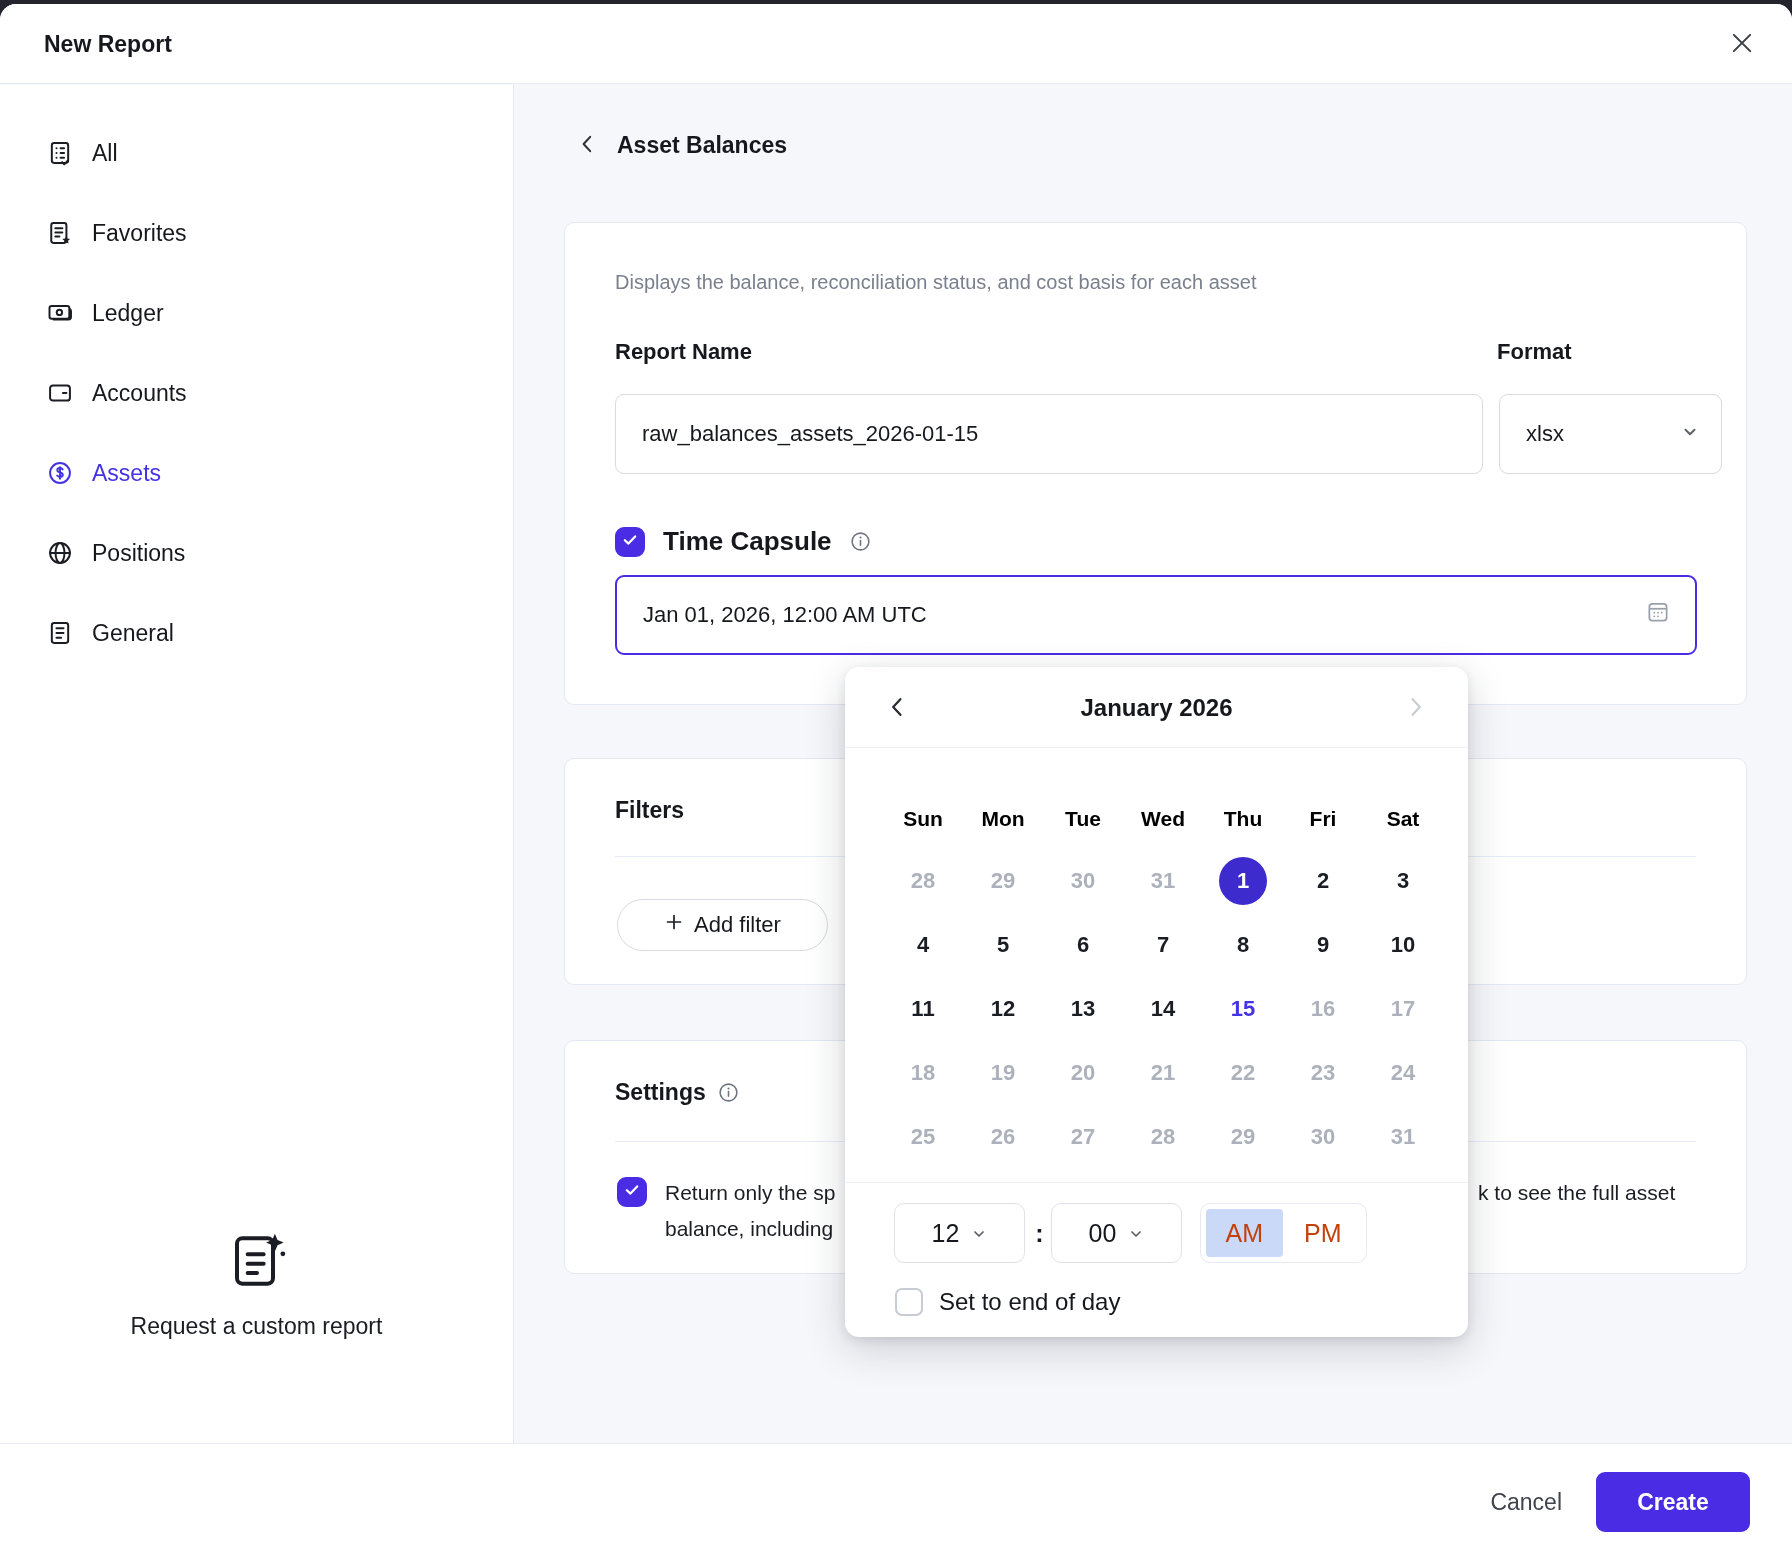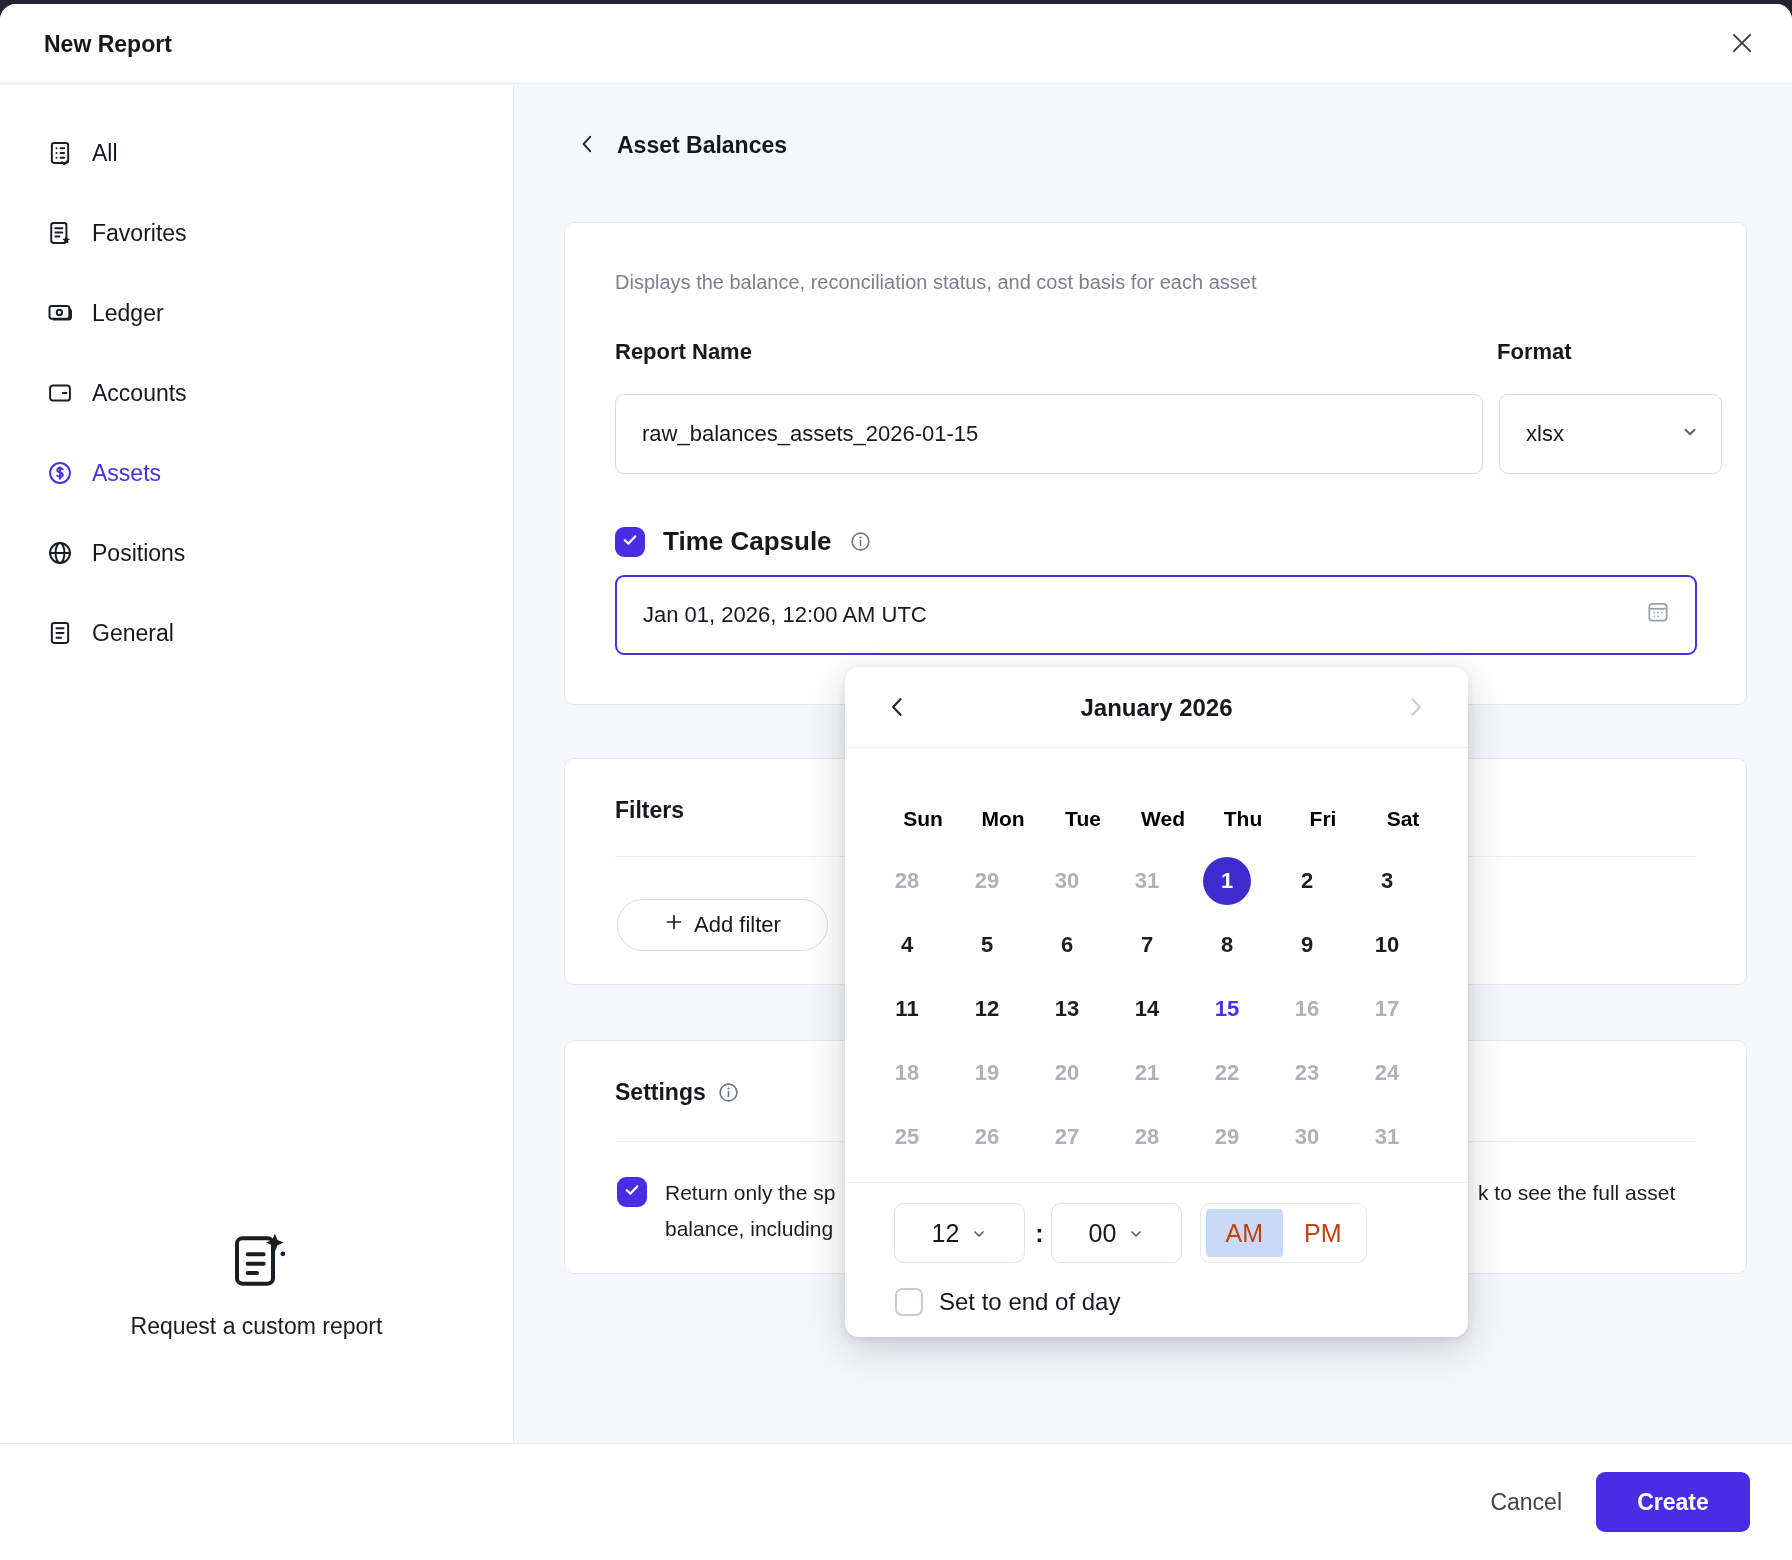--- a/index.html
+++ b/index.html
@@ -67,21 +67,21 @@
 
   
   .popup{position:absolute;left:845px;top:663px;width:623px;height:670px;background:#fff;border-radius:14px;box-shadow:0 12px 40px rgba(24,28,45,.18),0 3px 10px rgba(24,28,45,.10);z-index:5;}
   .cal-head{position:absolute;top:0;left:0;right:0;height:81px;border-bottom:1px solid #EDF1F7;}
   .cal-month{position:absolute;left:0;right:0;top:0;height:81px;display:flex;align-items:center;justify-content:center;font-size:24px;font-weight:bold;}
   .cal-nav{position:absolute;top:24px;width:34px;height:34px;display:flex;align-items:center;justify-content:center;background:none;border:none;cursor:pointer;}
   .cal-prev{left:36px;}
   .cal-next{right:36px;}
   .wk-row{position:absolute;left:38px;top:140px;width:560px;display:flex;}
   .wk{width:80px;text-align:center;font-size:21px;font-weight:bold;color:#000000;}
-  .days-grid{position:absolute;left:22px;top:182px;width:560px;display:flex;flex-wrap:wrap;text-align:center;}
+  .days-grid{position:absolute;left:38px;top:182px;width:560px;display:flex;flex-wrap:wrap;text-align:center;}
   .day{position:relative;z-index:0;width:80px;height:64px;display:flex;align-items:center;justify-content:center;font-size:22px;font-weight:600;color:#1A1D23;cursor:pointer;}
   .day.muted{color:var(--muted);cursor:default;}
   .day.today{color:var(--today);}
   .day.selected{color:#fff;}
   .day.selected::before{content:"";position:absolute;width:48px;height:48px;border-radius:50%;background:var(--circle);z-index:-1;}
   .time-divider{position:absolute;left:0;right:0;top:515px;height:1px;background:#EDF1F7;}
   .time-row{position:absolute;left:0;top:536px;right:0;height:60px;}
   .t-select{position:absolute;top:0;height:60px;border:1px solid #DFE2E9;border-radius:10px;background:#fff;display:flex;align-items:center;justify-content:center;gap:12px;font-size:25px;cursor:pointer;}
   .t-hour{left:49px;width:131px;}
   .t-min{left:206px;width:131px;}

